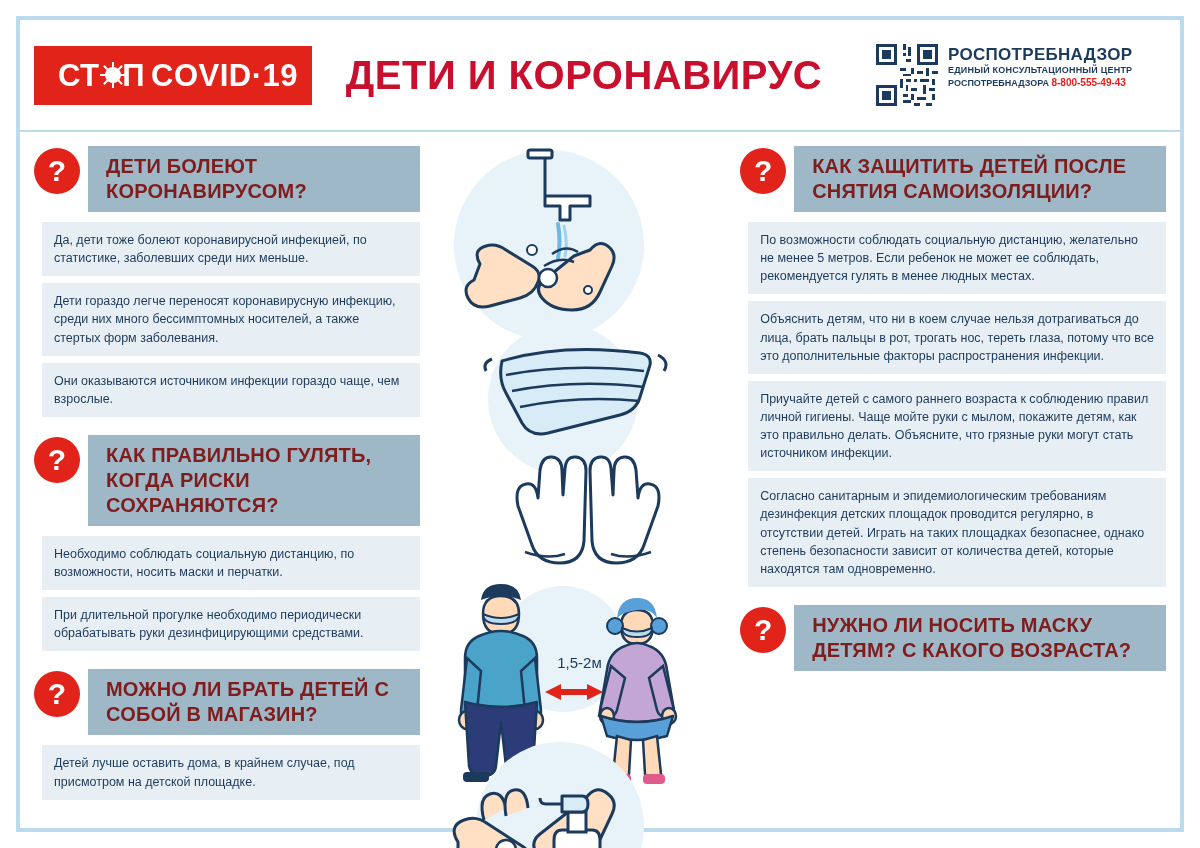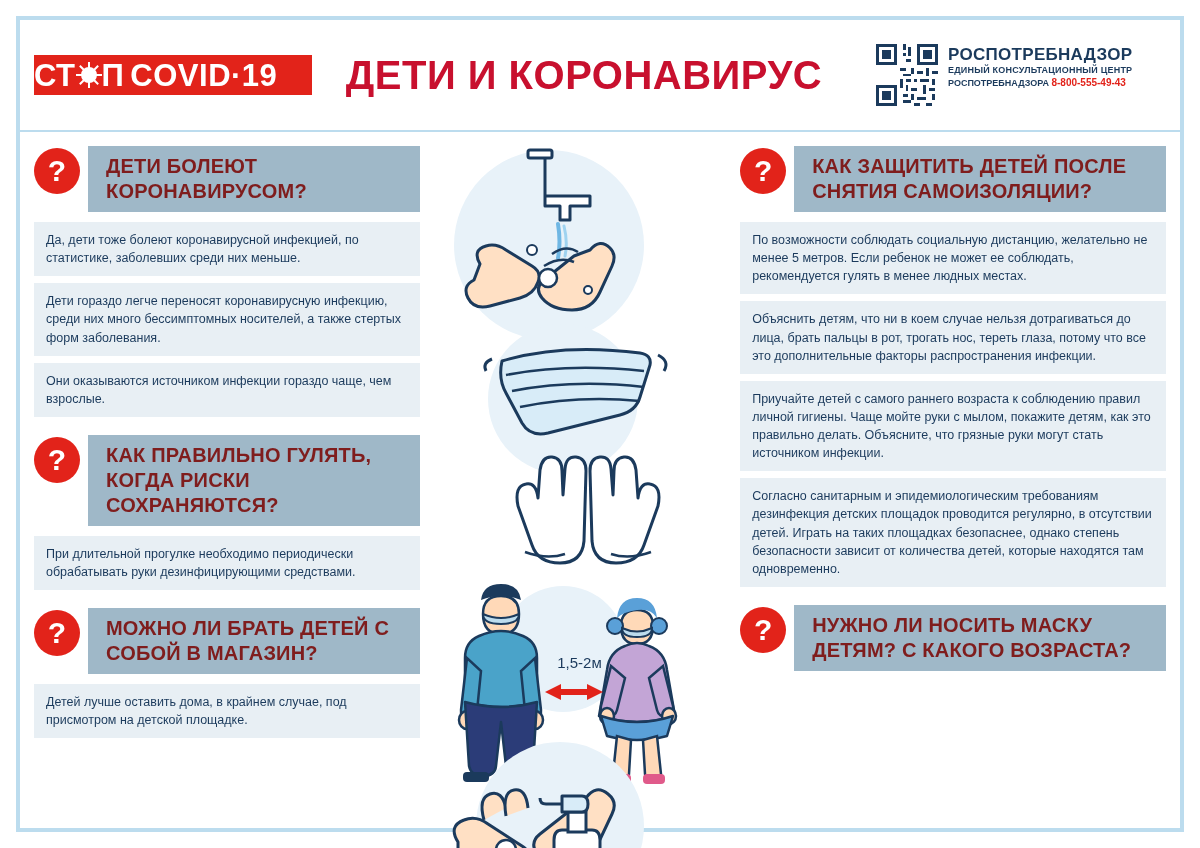--- a/index.html
+++ b/index.html
@@ -37,25 +37,25 @@
     align-items: center;
     padding: 0 14px;
     box-sizing: border-box;
   }
   .logo-stop {
     background: #e2231a;
     color: #ffffff;
     font-weight: bold;
     font-size: 30px;
     letter-spacing: 0.5px;
-    padding: 10px 14px 10px 0;
+    padding: 10px 14px 10px 24px;
     display: flex;
     align-items: center;
     gap: 0;
-    height: 40px;
+    height: 59px;
     box-sizing: border-box;
     width: 278px;
   }
   .logo-stop .word {
     font-family: "Liberation Sans", sans-serif;
     font-weight: bold;
     font-size: 31px;
     line-height: 1;
   }
   .virus-o {
@@ -181,21 +181,21 @@
     box-sizing: border-box;
     letter-spacing: 0.2px;
     min-height: 50px;
   }
   .answer {
     background: #e8eff4;
     color: #1b3a5c;
     font-size: 12.5px;
     line-height: 1.45;
     padding: 9px 12px;
-    margin: 0 0 7px 0;
+    margin: 0 0 7px 8px;
     box-sizing: border-box;
   }
   .block { margin-bottom: 18px; }
   .block:last-child { margin-bottom: 0; }
 
   
   .illus {
     position: relative;
     width: 300px;
     height: 690px;
@@ -310,20 +310,21 @@
           <div class="answer">Да, дети тоже болеют коронавирусной инфекцией, по статистике, заболевших среди них меньше.</div>
           <div class="answer">Дети гораздо легче переносят коронавирусную инфекцию, среди них много бессимптомных носителей, а также стертых форм заболевания.</div>
           <div class="answer">Они оказываются источником инфекции гораздо чаще, чем взрослые.</div>
         </div>
 
         <div class="block">
           <div class="qa-head">
             <div class="qmark">?</div>
             <div class="qtext">КАК ПРАВИЛЬНО ГУЛЯТЬ, КОГДА РИСКИ СОХРАНЯЮТСЯ?</div>
           </div>
+          <div class="answer">Необходимо соблюдать социальную дистанцию, по возможности, носить маски и перчатки.</div>
           <div class="answer">При длительной прогулке необходимо периодически обрабатывать руки дезинфицирующими средствами.</div>
         </div>
 
         <div class="block">
           <div class="qa-head">
             <div class="qmark">?</div>
             <div class="qtext">МОЖНО ЛИ БРАТЬ ДЕТЕЙ С СОБОЙ В МАГАЗИН?</div>
           </div>
           <div class="answer">Детей лучше оставить дома, в крайнем случае, под присмотром на детской площадке.</div>
         </div>

